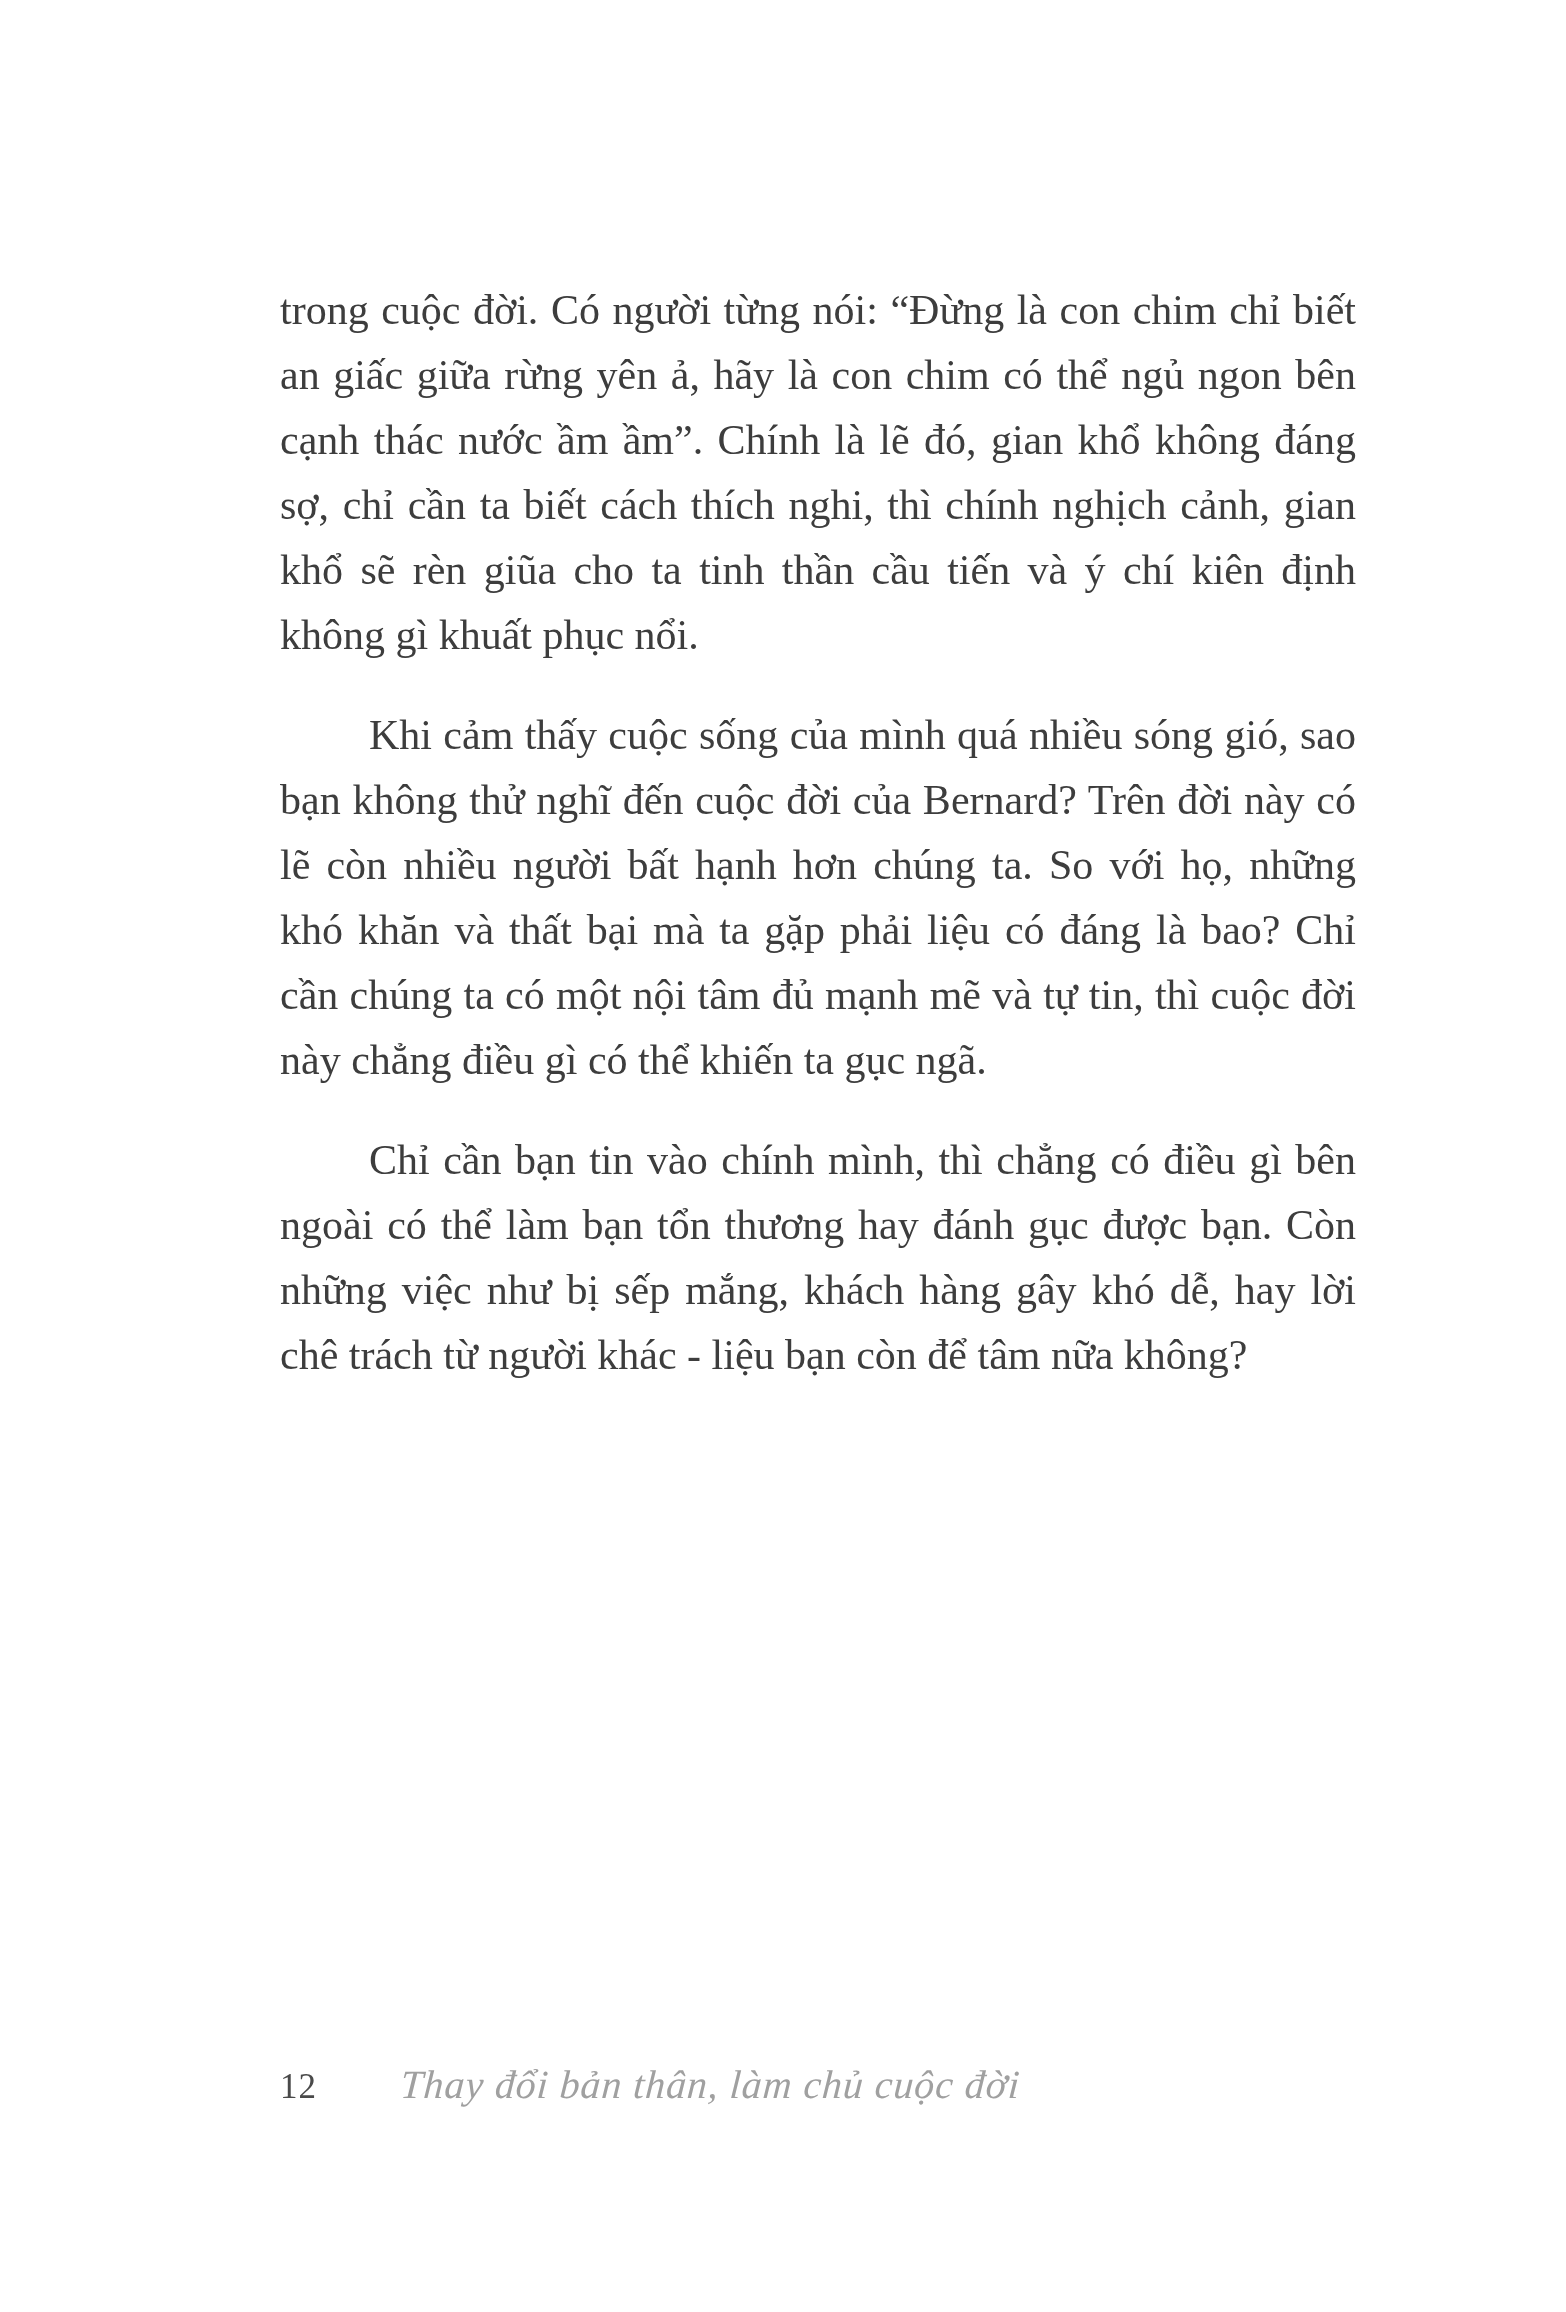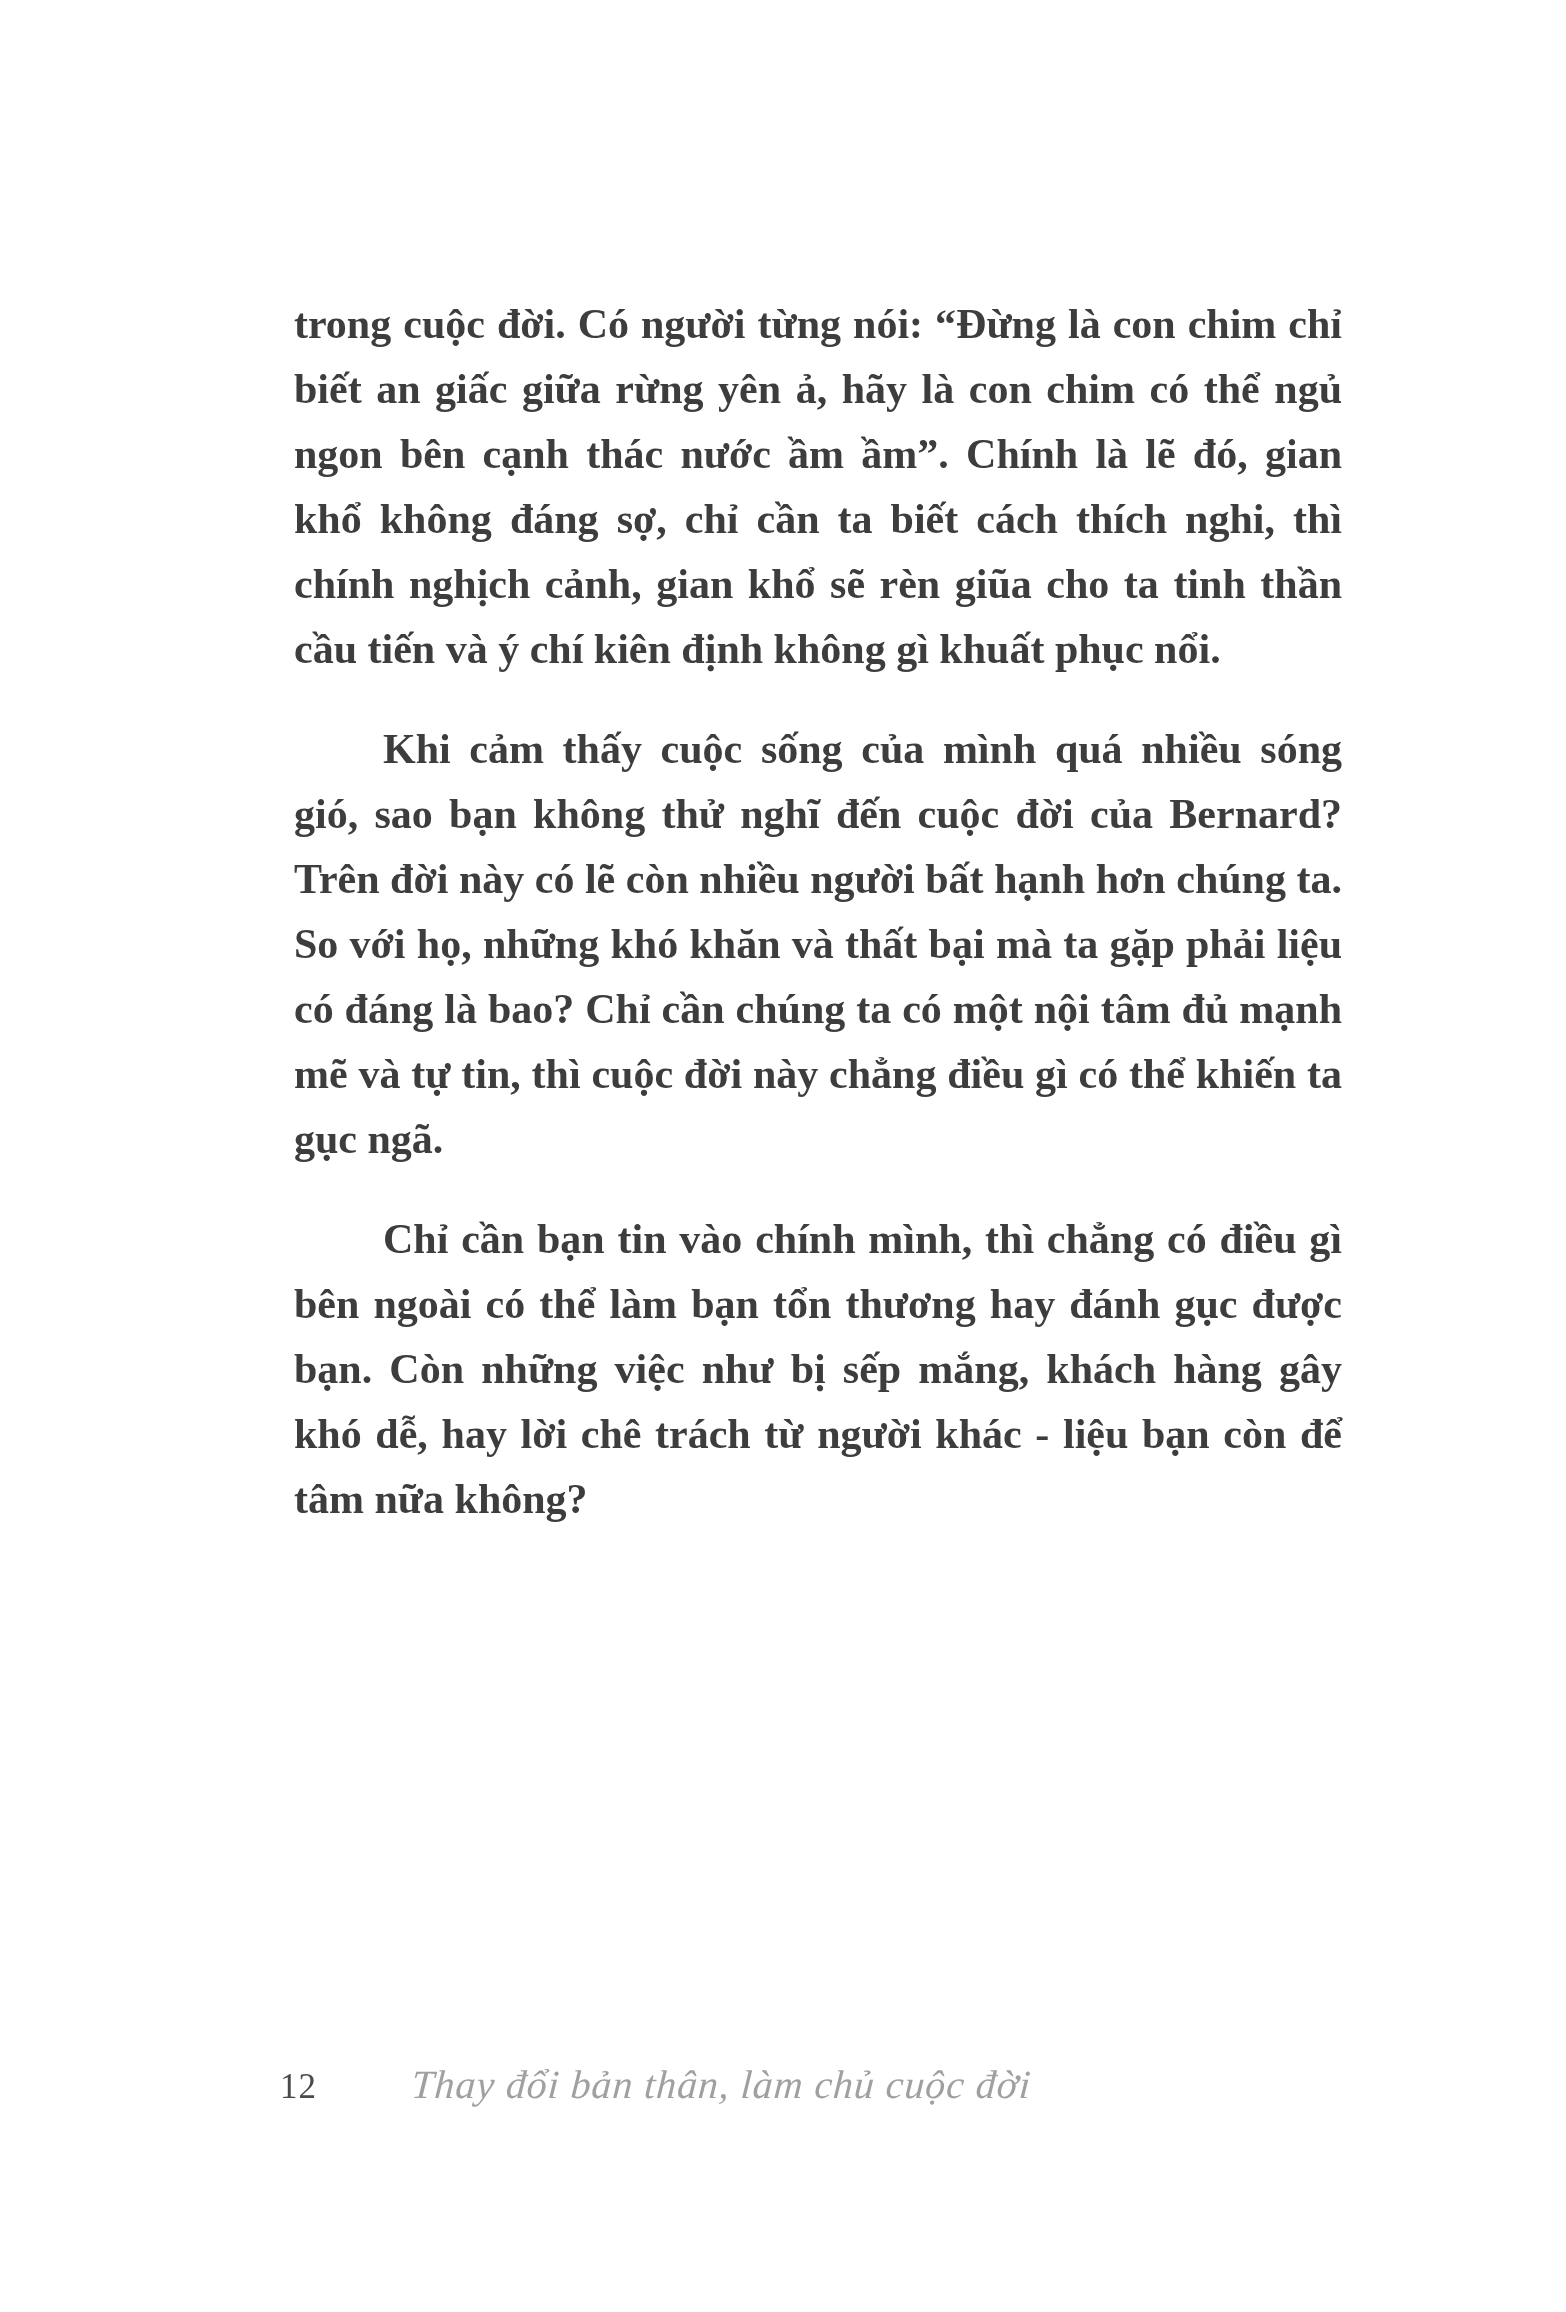--- a/index.html
+++ b/index.html
@@ -20,38 +20,36 @@
     left: 280px;
     top: 278px;
     width: 1076px;
     color: #3d3d3d;
     font-size: 42px;
     line-height: 65px;
     text-align: justify;
     text-justify: inter-word;
   }
   .para {
-    margin: 14px;
+    margin: 0;
     padding: 0;
-    font-weight: bold;
   }
   .para + .para {
     margin-top: 35px;
   }
   .para.indent {
     text-indent: 89px;
   }
   .footer {
     position: absolute;
     left: 280px;
     top: 2061px;
     width: 1076px;
     display: flex;
     align-items: baseline;
-    gap: 11px;
   }
   .page-number {
     font-size: 35px;
     color: #4a4a4a;
     letter-spacing: 0.9px;
   }
   .book-title {
     margin-left: 82px;
     font-style: italic;
     font-size: 40px;

